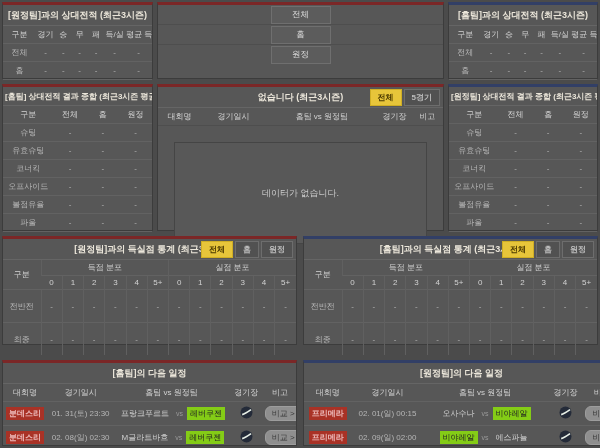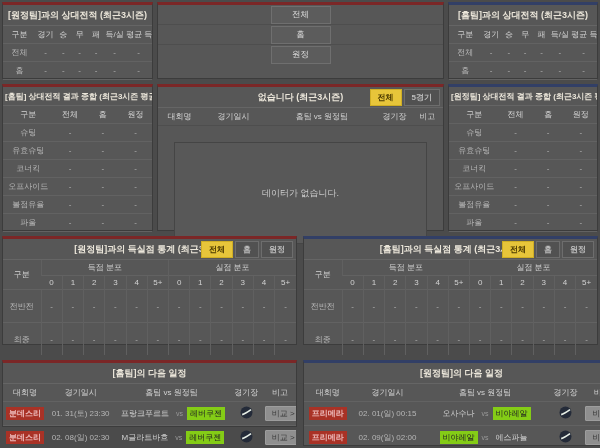--- a/index.html
+++ b/index.html
@@ -37,33 +37,33 @@
   .goals-table td:first-child,.goals-table th:first-child{border-left:none;}
   .goals-table tbody td{height:26px;}
   
   .sched-table td{padding:4px 1px;}
   .league-badge{display:inline-block;background:#a93226;color:#eebcbc;font-size:8px;font-weight:bold;
                 padding:1px 3px;}
   .match-cell{display:flex;align-items:center;justify-content:center;gap:4px;text-align:center;}
   .team{font-size:8px;color:#cfcfcf;padding:1px 3px;}
   .team.hl{background:#84cc16;color:#222222;}
   .vs{font-size:7px;color:#999999;}
-  .compare-btn{display:inline-block;background:#8f8f8f;border:1px solid #9d9d9d;border-radius:1px;
+  .compare-btn{display:inline-block;background:#8f8f8f;border:1px solid #9d9d9d;border-radius:6px;
                color:#383838;font-size:8px;padding:1px 6px;cursor:pointer;}
   .stadium-icon{display:inline-block;vertical-align:middle;cursor:pointer;}
   
   #p-h2h-home{left:2px;top:2px;width:151px;height:77px;}
   #p-graph{left:157px;top:2px;width:287px;height:77px;}
   #p-h2h-away{left:448px;top:2px;width:150px;height:77px;}
   #p-sum-home{left:2px;top:84px;width:151px;height:147px;}
   #p-matches{left:157px;top:84px;width:287px;height:147px;}
   #p-sum-away{left:448px;top:84px;width:150px;height:147px;}
   #p-goals-home{left:2px;top:236px;width:295px;height:109px;}
   #p-goals-away{left:303px;top:236px;width:295px;height:109px;}
-  #p-sched-home{left:2px;top:360px;width:295px;height:67px;}
+  #p-sched-home{left:2px;top:360px;width:295px;height:86px;}
   #p-sched-away{left:303px;top:360px;width:317px;height:86px;}
 </style>
 </head>
 <body>
 
 <div class="panel" id="p-h2h-home">
   <div class="panel-title">[원정팀]과의 상대전적 (최근3시즌)</div>
   <table class="stat-table">
     <colgroup>
         <col style="width:22%">

